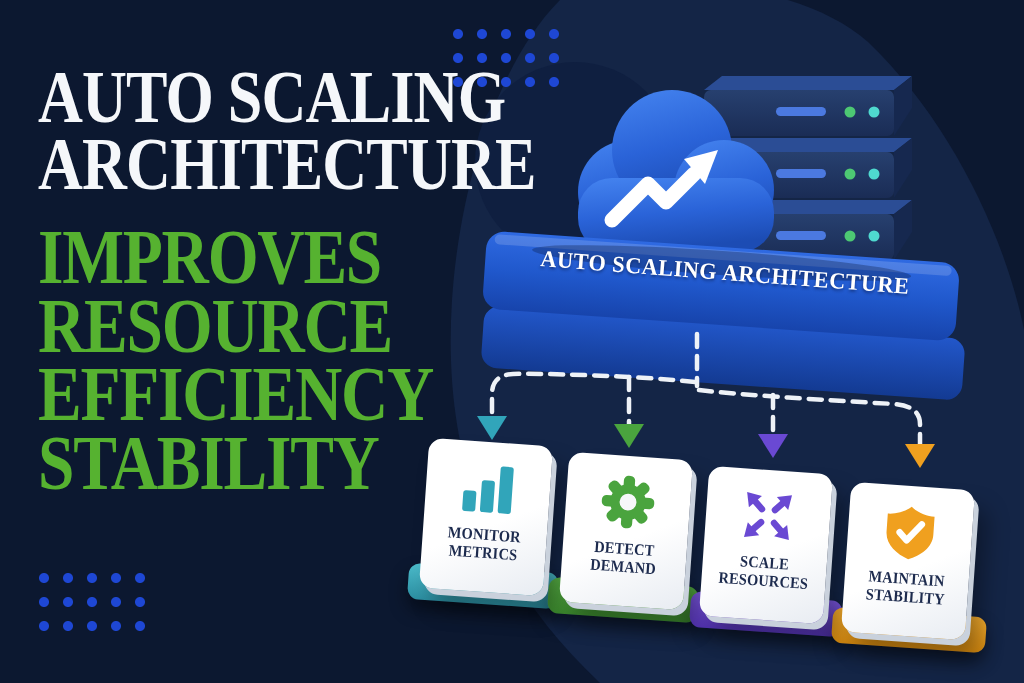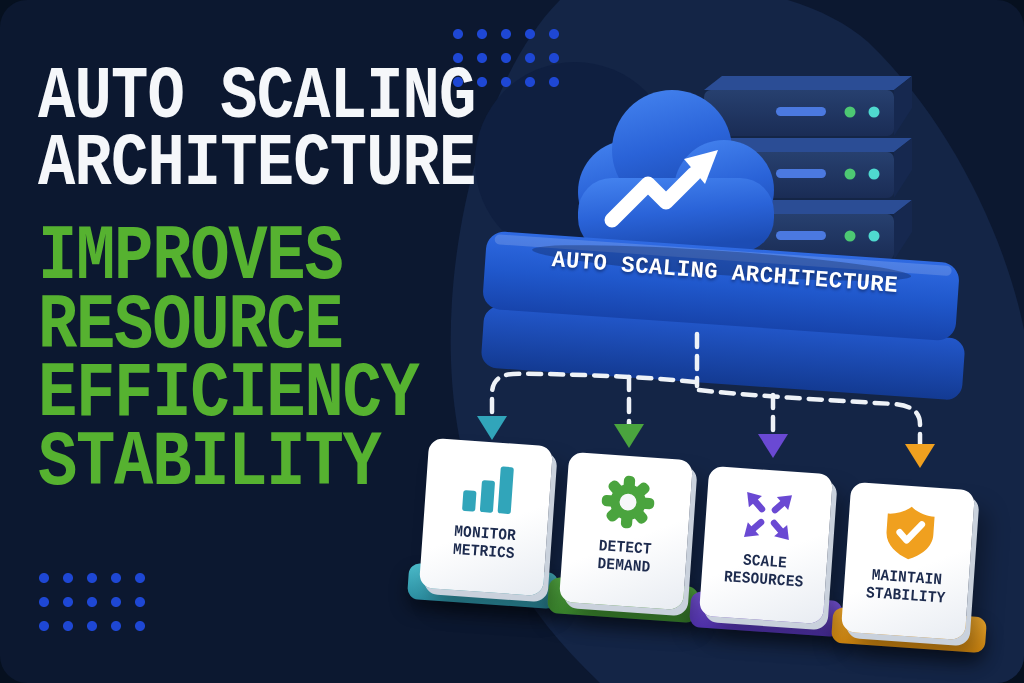--- a/index.html
+++ b/index.html
@@ -1,20 +1,19 @@
 <!DOCTYPE html>
 <html style="--background: #0c1830; --blob: #142546; --headline-white: #f5f7fa; --headline-green: #56b230; --platform-blue: #2058cc; --cloud-blue: #2f6ce0; --server-navy: #223a6e; --dashed-line: #eef2f7; --dot-grid: #1e47d4; --card-text: #1d2b4e; --teal: #31a5ba; --green: #4aa43e; --purple: #6a49d3; --orange: #f0a01f;"><head>
 <meta charset="utf-8">
 <style>
   html,body{margin:0;padding:0;background:#06101f;}
   .poster{
     position:relative;width:1024px;height:683px;overflow:hidden;
     background:var(--background,#0c1830);
-    font-family:Liberation Mono, monospace;
-    border-radius:27px;
+    font-family:Liberation Serif, serif;
   }
   .scene{position:absolute;inset:0;z-index:1;}
   
   .dot-grid{
     position:absolute;z-index:2;width:120px;height:72px;
     background-image:radial-gradient(circle, var(--dot-grid,#1e47d4) 4.5px, transparent 5.5px);
     background-size:24px 24px;
   }
   .dot-grid.top{left:446px;top:22px;}
   .dot-grid.bottom{left:32px;top:566px;}

